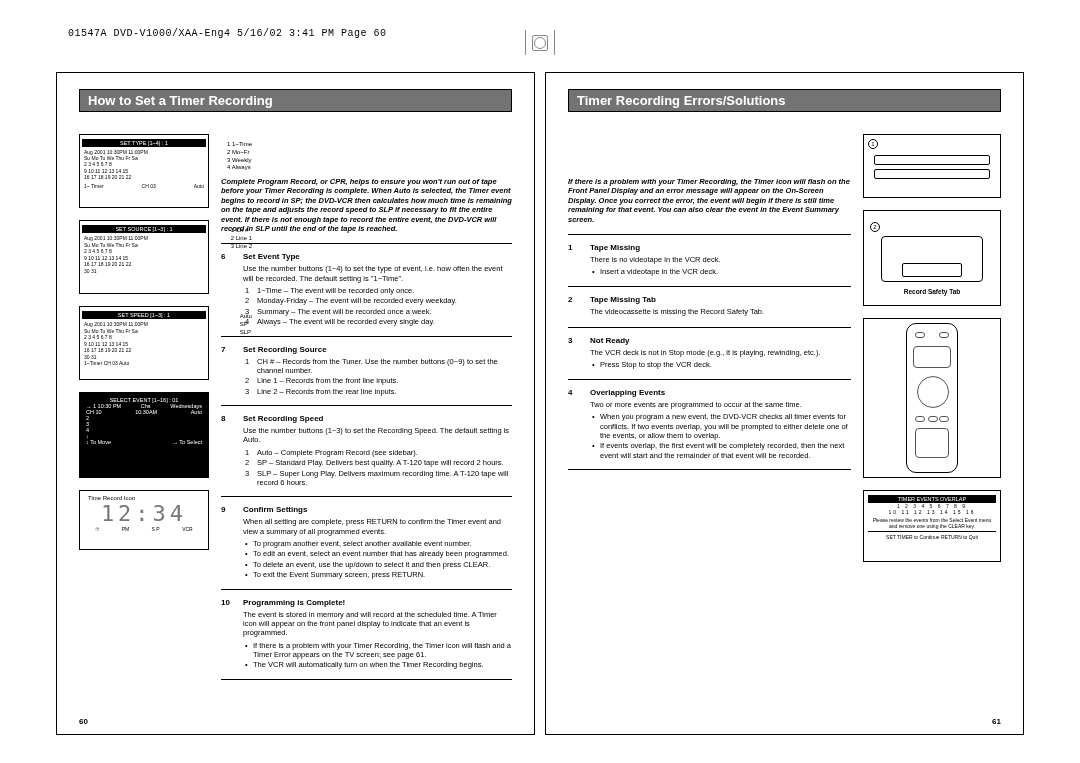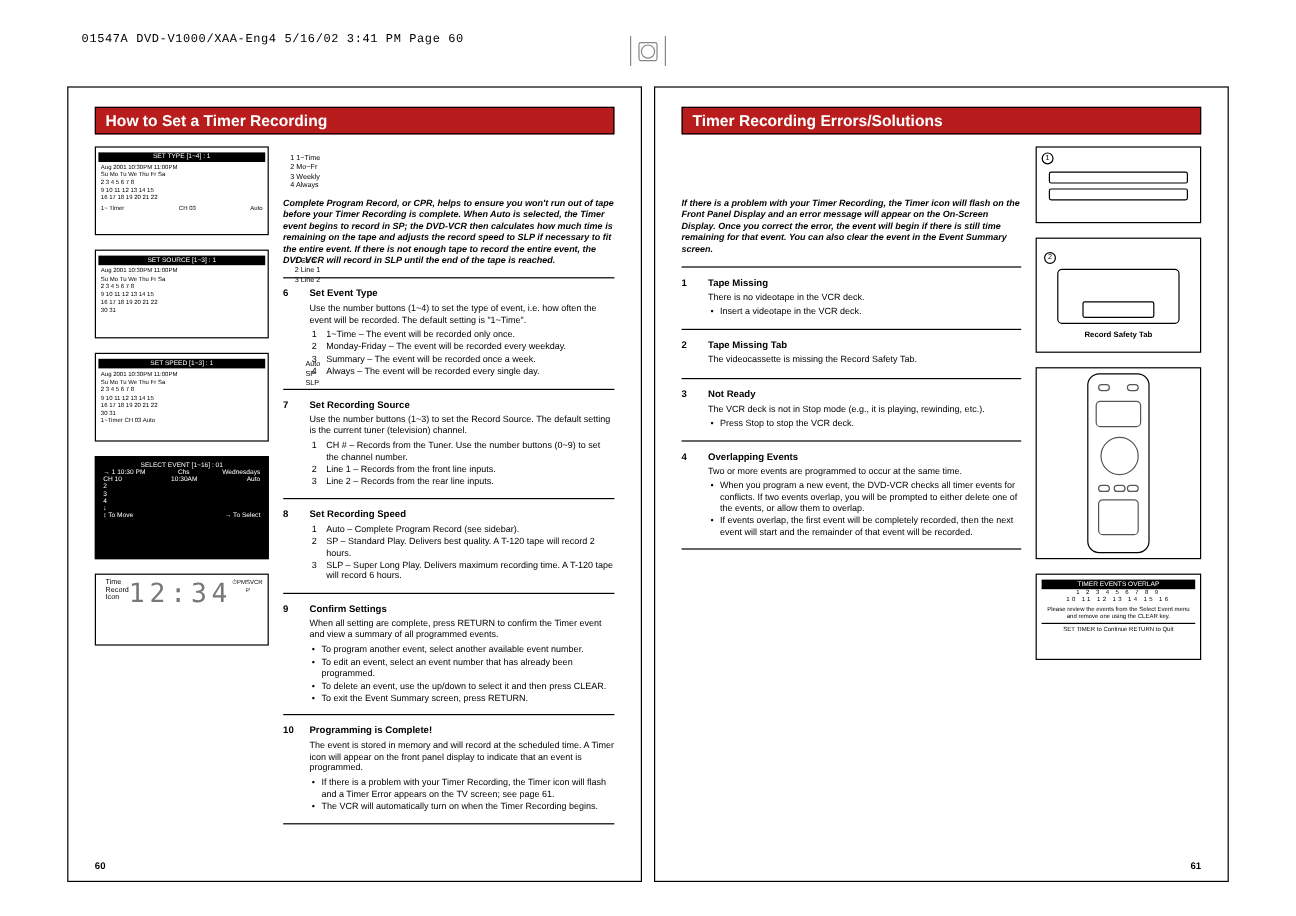--- a/index.html
+++ b/index.html
@@ -4,32 +4,32 @@
 <style>
   * { box-sizing: border-box; margin: 0; padding: 0; }
   body { font-family: Arial, Helvetica, sans-serif; background: #fff; width: 1080px; height: 763px; position: relative; font-size: 8px; color: #000; }
   .header-meta { position: absolute; top: 28px; left: 68px; font-size: 10px; font-family: "Courier New", monospace; letter-spacing: 0.5px; }
   .crop-marks { position: absolute; top: 30px; left: 50%; transform: translateX(-50%); display: flex; align-items: center; gap: 6px; }
   .crop-marks .circ { width: 16px; height: 16px; border: 1px solid #888; border-radius: 2px; display:flex; align-items:center; justify-content:center;}
   .crop-marks .circ::after{content:"";width:10px;height:10px;border:1px solid #888;border-radius:50%;}
   .crop-marks .line { width: 1px; height: 25px; background:#888;}
   .spread { position: absolute; top: 72px; left: 56px; right: 56px; bottom: 28px; display: flex; gap: 10px; }
   .page { flex: 1; border: 1px solid #000; position: relative; padding: 16px 22px 26px 22px; overflow: hidden; }
-  .title-bar { background: #b91c1c; color: #fff; font-weight: bold; font-size: 13px; padding: 3px 8px; margin-bottom: 10px; border: 1px solid #000; }
+  .title-bar { background: #737373; color: #fff; font-weight: bold; font-size: 13px; padding: 3px 8px; margin-bottom: 22px; border: 1px solid #000; }
   .columns { display: flex; gap: 12px; }
   .col-figs { flex: 0 0 130px; display: flex; flex-direction: column; gap: 12px; }
   .col-text { flex: 1; font-size: 7.5px; line-height: 1.25; }
   .fig { border: 1px solid #000; padding: 4px; font-size: 5px; background:#fff; position:relative; min-height: 74px;}
   .fig-header{background:#000;color:#fff;font-size:5.5px;padding:1px 2px;text-align:center;margin:0 -2px 2px -2px;}
   .fig .legend{position:absolute;top:6px;right:-44px;font-size:6px;line-height:1.3;}
   .fig .footer-row{display:flex;justify-content:space-between;font-size:5px;margin-top:2px;}
   .fig.select{background:#000;color:#fff;}
   .fig.select .row{display:flex;justify-content:space-between;padding:0 2px;font-size:5.5px;}
   .fig.select .center{text-align:center;font-size:5.5px;}
-  .fig.display{min-height:60px;display:flex;flex-direction:row;justify-content:flex-start;}
+  .fig.display{min-height:60px;display:flex;flex-direction:column;justify-content:flex-start;}
   .fig.display .segs{font-family:monospace;font-size:22px;letter-spacing:4px;color:#777;text-align:center;}
   .fig.display .labels{display:flex;justify-content:space-around;font-size:5px;}
   .sidebar-intro { font-style: italic; font-weight: bold; margin-bottom: 10px; font-size: 7.5px; margin-top: 43px;}
   .step { display: flex; gap: 8px; margin-bottom: 8px; }
   .step-num { flex: 0 0 14px; font-weight: bold; font-size: 8px; }
   .step-body { flex: 1; }
   .step-title { font-weight: bold; font-size: 8px; margin-bottom: 2px; }
   .step-desc { margin-bottom: 3px; }
   .sub-list { margin-left: 2px; }
   .sub-item { margin-bottom: 1px; display:flex; gap:4px;}
@@ -168,21 +168,20 @@
                     <span>Always – The event will be recorded every single day.</span>
                   </div>
                 </div>
               </div>
             </div>
             <hr class="section-rule">
             <div class="step">
               <div class="step-num">7</div>
               <div class="step-body">
                 <div class="step-title">Set Recording Source</div>
-                <div class="step-desc">Use the number buttons (1~3) to set the Record Source. The default setting is the current tuner (television) channel.</div>
                 <div class="sub-list">
                   <div class="sub-item">
                     <span class="n">1</span>
                     <span>CH # – Records from the Tuner. Use the number buttons (0~9) to set the channel number.</span>
                   </div>
                   <div class="sub-item">
                     <span class="n">2</span>
                     <span>Line 1 – Records from the front line inputs.</span>
                   </div>
                   <div class="sub-item">
@@ -190,20 +189,21 @@
                     <span>Line 2 – Records from the rear line inputs.</span>
                   </div>
                 </div>
               </div>
             </div>
             <hr class="section-rule">
             <div class="step">
               <div class="step-num">8</div>
               <div class="step-body">
                 <div class="step-title">Set Recording Speed</div>
+                <div class="step-desc">Use the number buttons (1~3) to set the Recording Speed. The default setting is Auto.</div>
                 <div class="sub-list">
                   <div class="sub-item">
                     <span class="n">1</span>
                     <span>Auto – Complete Program Record (see sidebar).</span>
                   </div>
                   <div class="sub-item">
                     <span class="n">2</span>
                     <span>SP – Standard Play. Delivers best quality. A T-120 tape will record 2 hours.</span>
                   </div>
                   <div class="sub-item">

